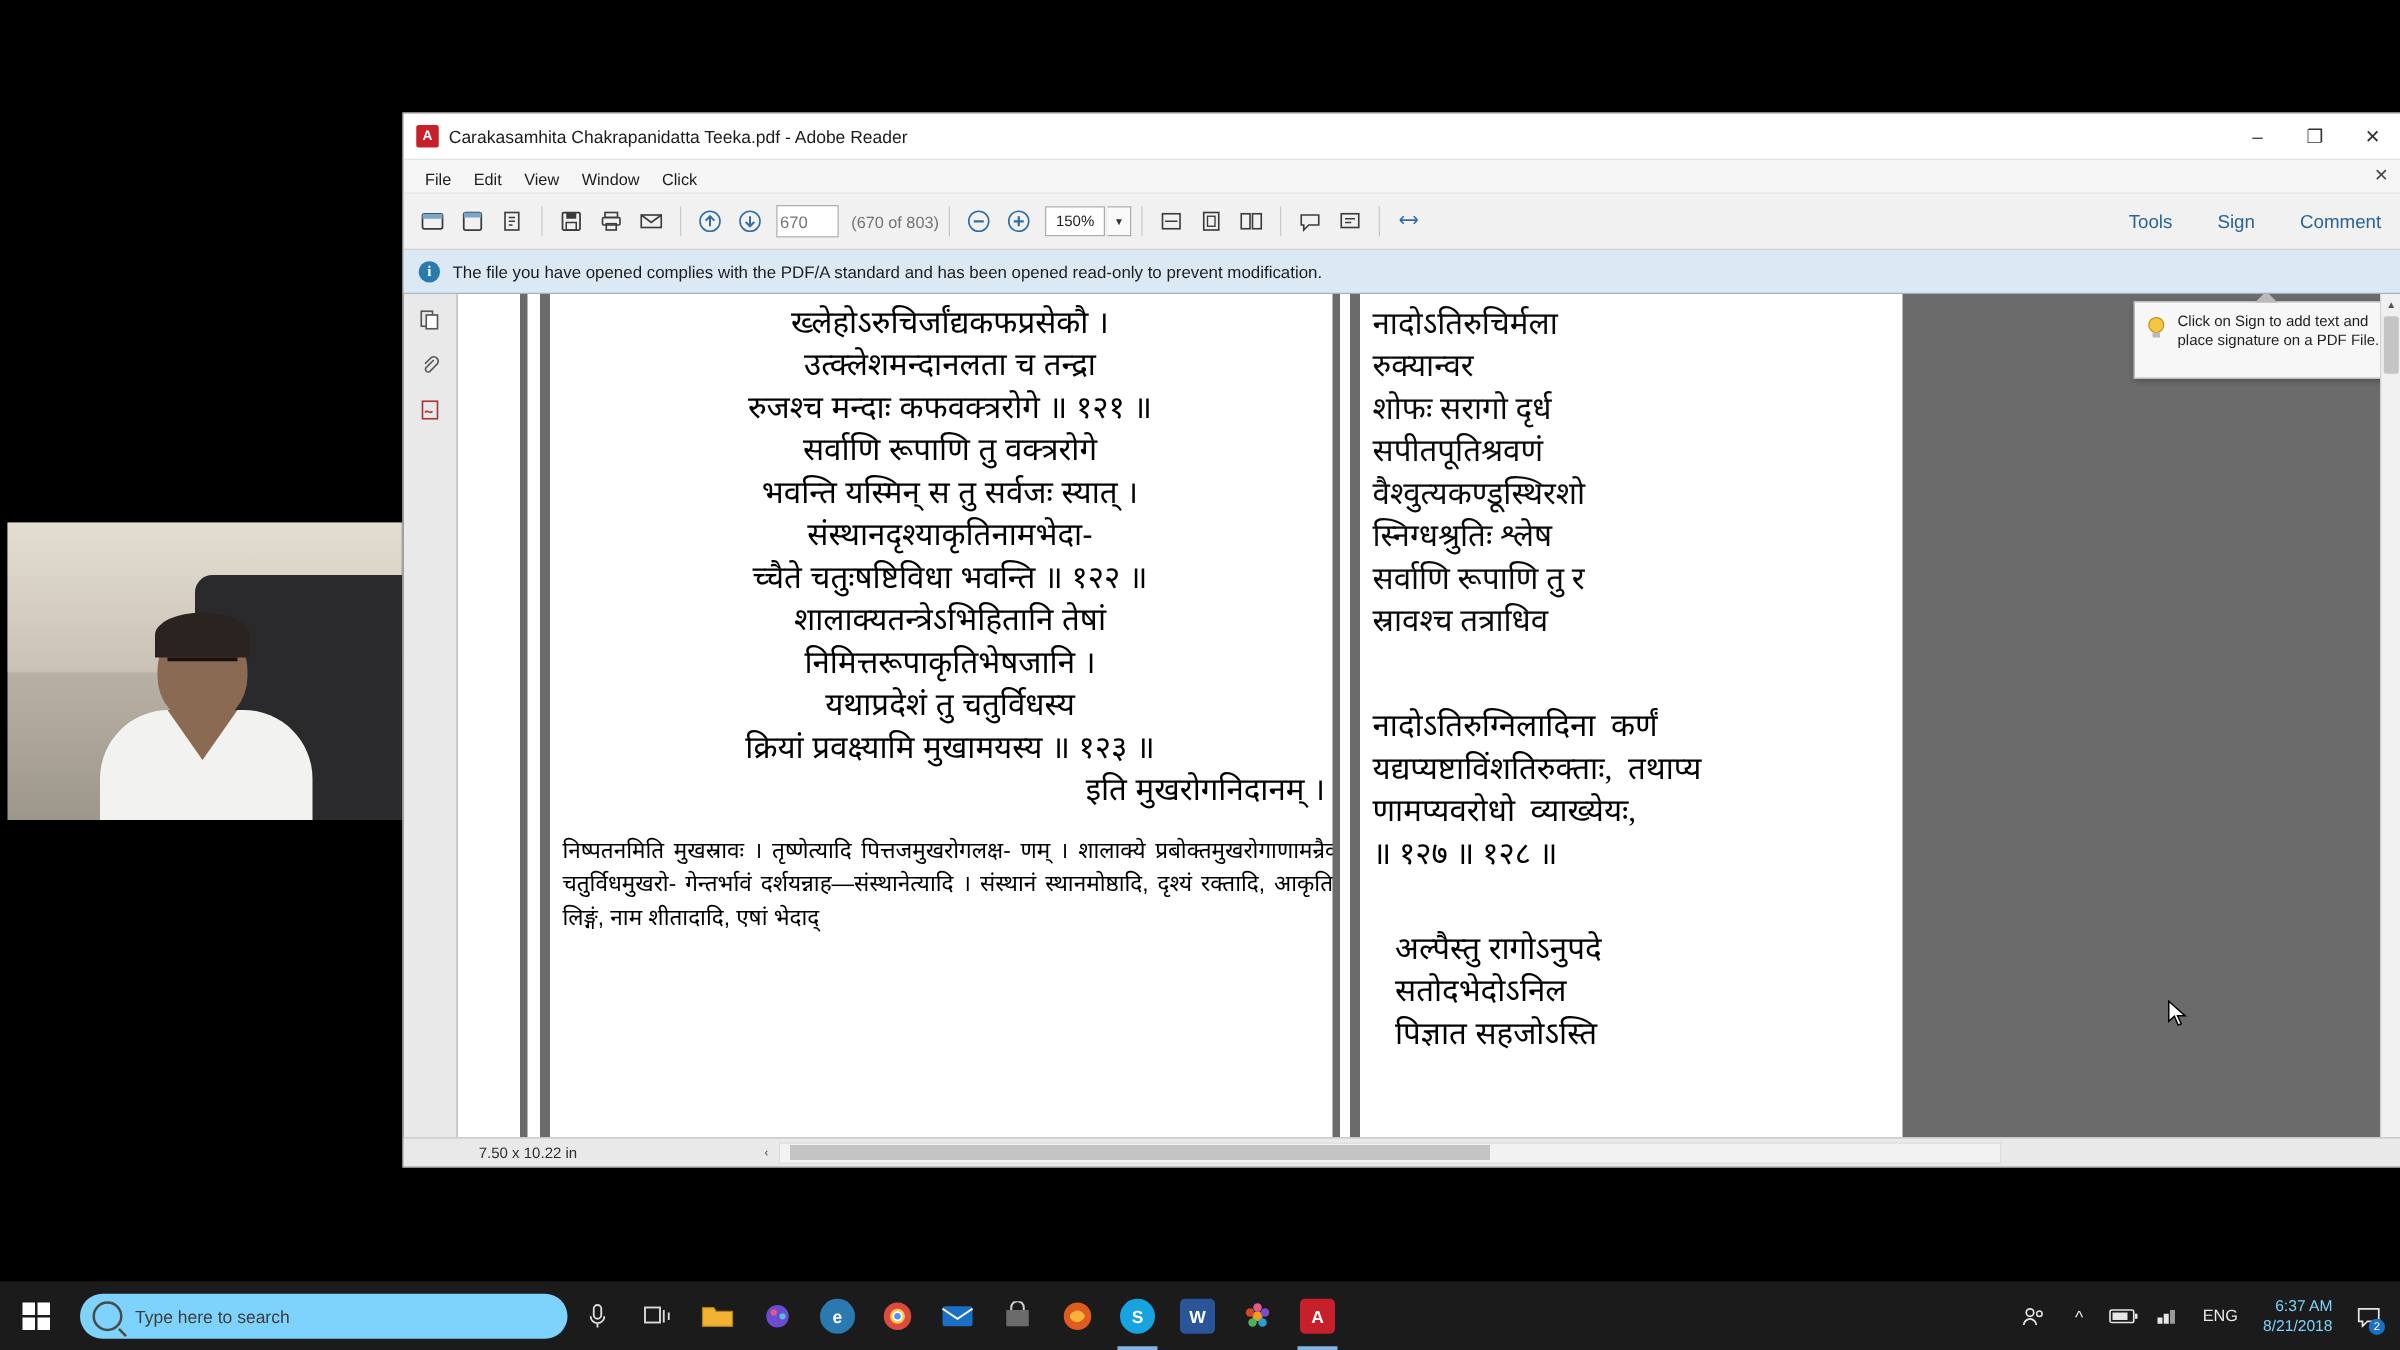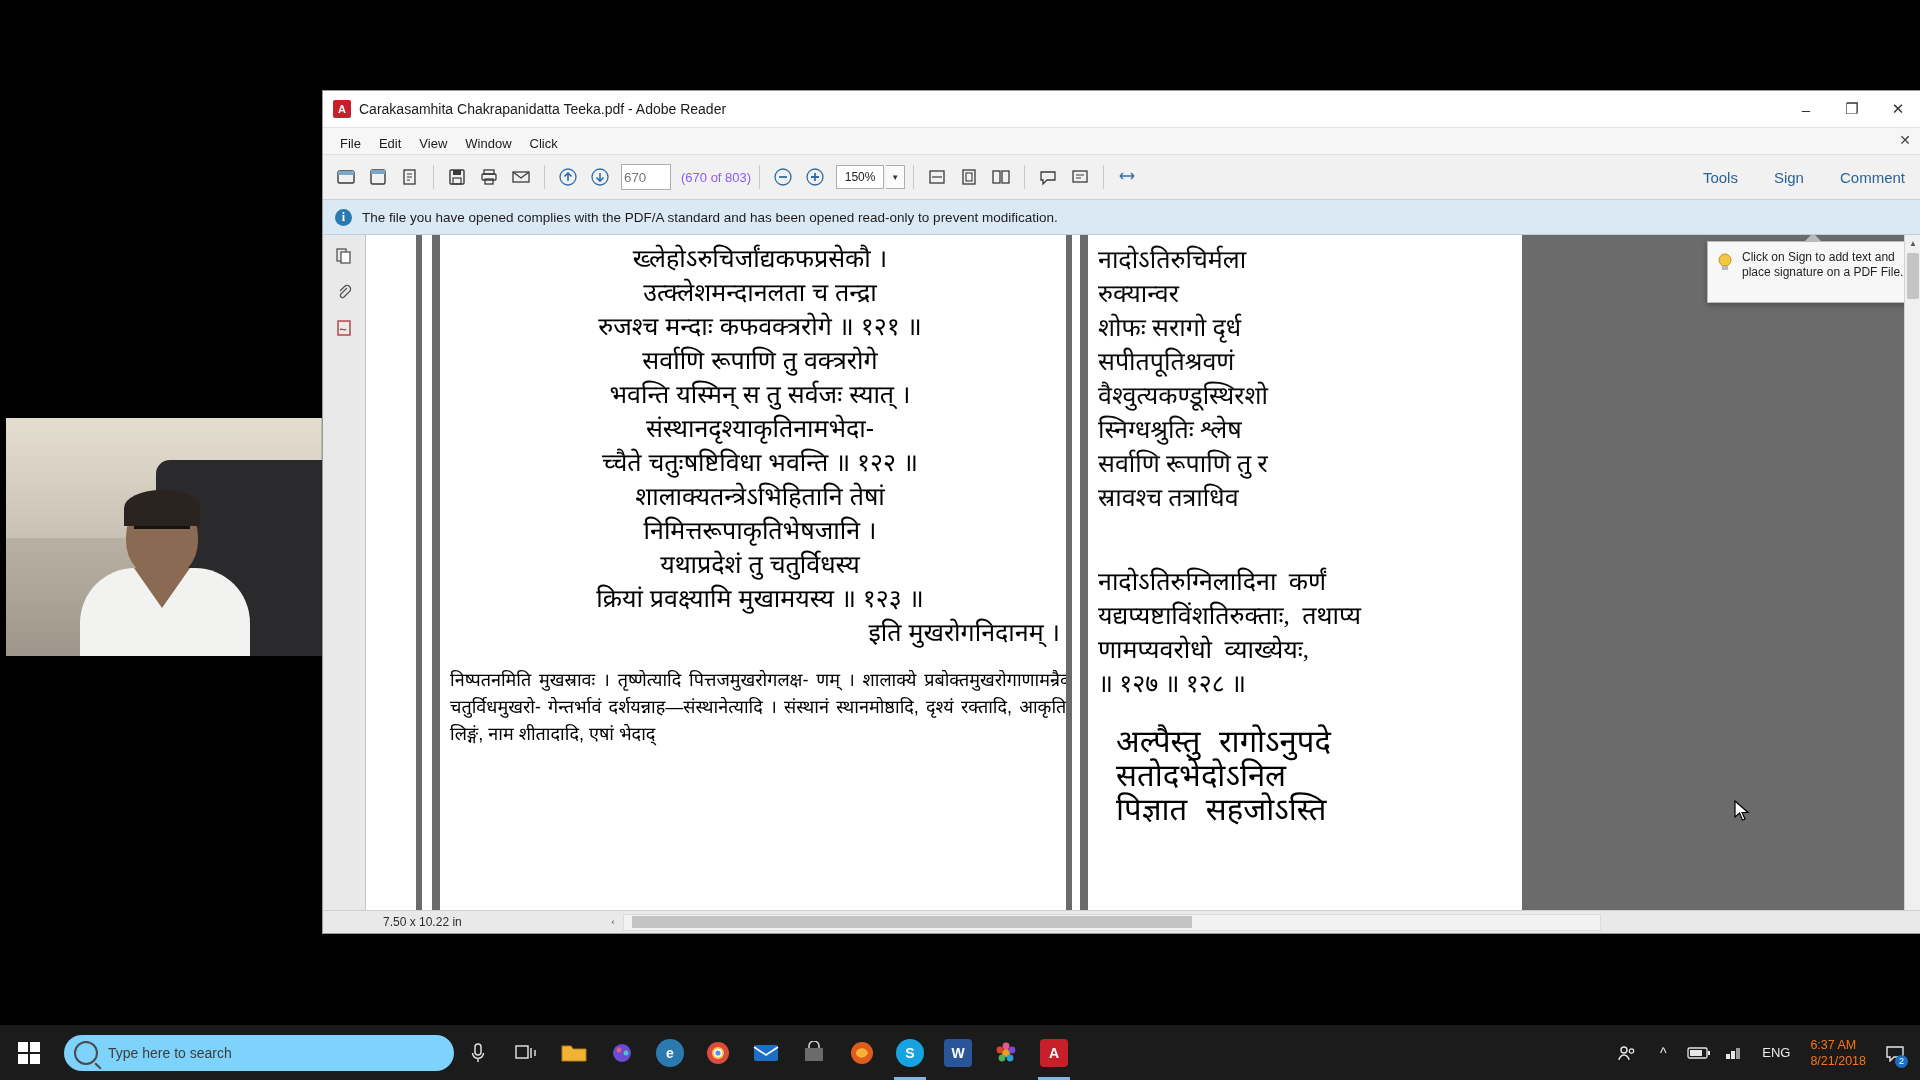--- a/index.html
+++ b/index.html
@@ -138,21 +138,21 @@
     border-radius: 3px;
     color: #3b3b3b;
   }
   .tb-sep { width: 1px; height: 24px; background: #c9c9c9; margin: 0 6px; }
   .page-box {
     width: 44px; height: 22px;
     border: 1px solid #aeaeae; background: #fff;
     margin-left: 4px;
   }
   .page-count {
-    font-size: 13px; color: #8b5cf6; margin-left: 8px;
+    font-size: 13px; color: #737373; margin-left: 8px;
   }
   .zoom-box {
     width: 46px; height: 22px; border:1px solid #aeaeae; background:#fff;
     font-size: 12px; color:#222; display:flex; align-items:center; justify-content:center;
     margin-left: 4px;
   }
   .zoom-arrow {
     width: 18px; height: 22px; border:1px solid #aeaeae; border-left:none; background:#fafafa;
     display:flex; align-items:center; justify-content:center; font-size:8px; color:#333;
   }
@@ -242,23 +242,23 @@
     position: absolute; left: 10px; top: 8px;
     font-size: 25px; line-height: 34px;
   }
   #page-right .dev-col2 {
     position: absolute; left: 10px; top: 330px;
     font-family: "Liberation Serif", serif;
     font-size: 25px; line-height: 34px;
     white-space: pre;
   }
   #page-right .dev-col3 {
-    position: absolute; left: 28px; top: 492px;
-    font-family: Liberation Mono, monospace;
-    font-size: 31px; line-height: 34px;
+    position: absolute; left: 28px; top: 507px;
+    font-family: Liberation Sans, sans-serif;
+    font-size: 25px; line-height: 34px;
     white-space: pre;
   }
   .page-gap {
     position:absolute; top:0; width: 6px; height: 700px; background:#6b6b6b;
   }
 
   
   #sign-tip {
     position: absolute;
     right: 10px; top: 6px;
@@ -342,21 +342,21 @@
   }
   .tb-icon.active:after {
     content:''; position:absolute; bottom:0; left:8px; right:8px; height:3px; background:#7fb6e8;
   }
   .glyph { width: 28px; height: 28px; border-radius: 4px; display:flex;align-items:center;justify-content:center;font-size:14px;color:#fff;font-weight:bold;}
   #tray {
     margin-left: auto; display: flex; align-items: center; height:55px; padding-right: 8px; gap: 2px;
   }
   .tray-icon { width: 34px; height: 55px; display:flex;align-items:center;justify-content:center;color:#e8e8e8;font-size:14px;}
   #lang { font-size: 13px; color: #eaeaea; padding: 0 8px; }
-  #clock { color:#f97316; font-size: 12.5px; line-height: 16px; text-align: left; padding: 0 10px;}
+  #clock { color:#7dd3fc; font-size: 12.5px; line-height: 16px; text-align: right; padding: 0 10px;}
   #action-center {
     width: 34px; height:55px; display:flex; align-items:center; justify-content:center; position:relative;
   }
   #ac-badge {
     position:absolute; right:4px; bottom:12px; background:#1b6fc4; color:#fff;
     font-size:9px; border-radius:7px; padding:0 4px; line-height:13px;
   }
 </style>
 </head>
 <body>

